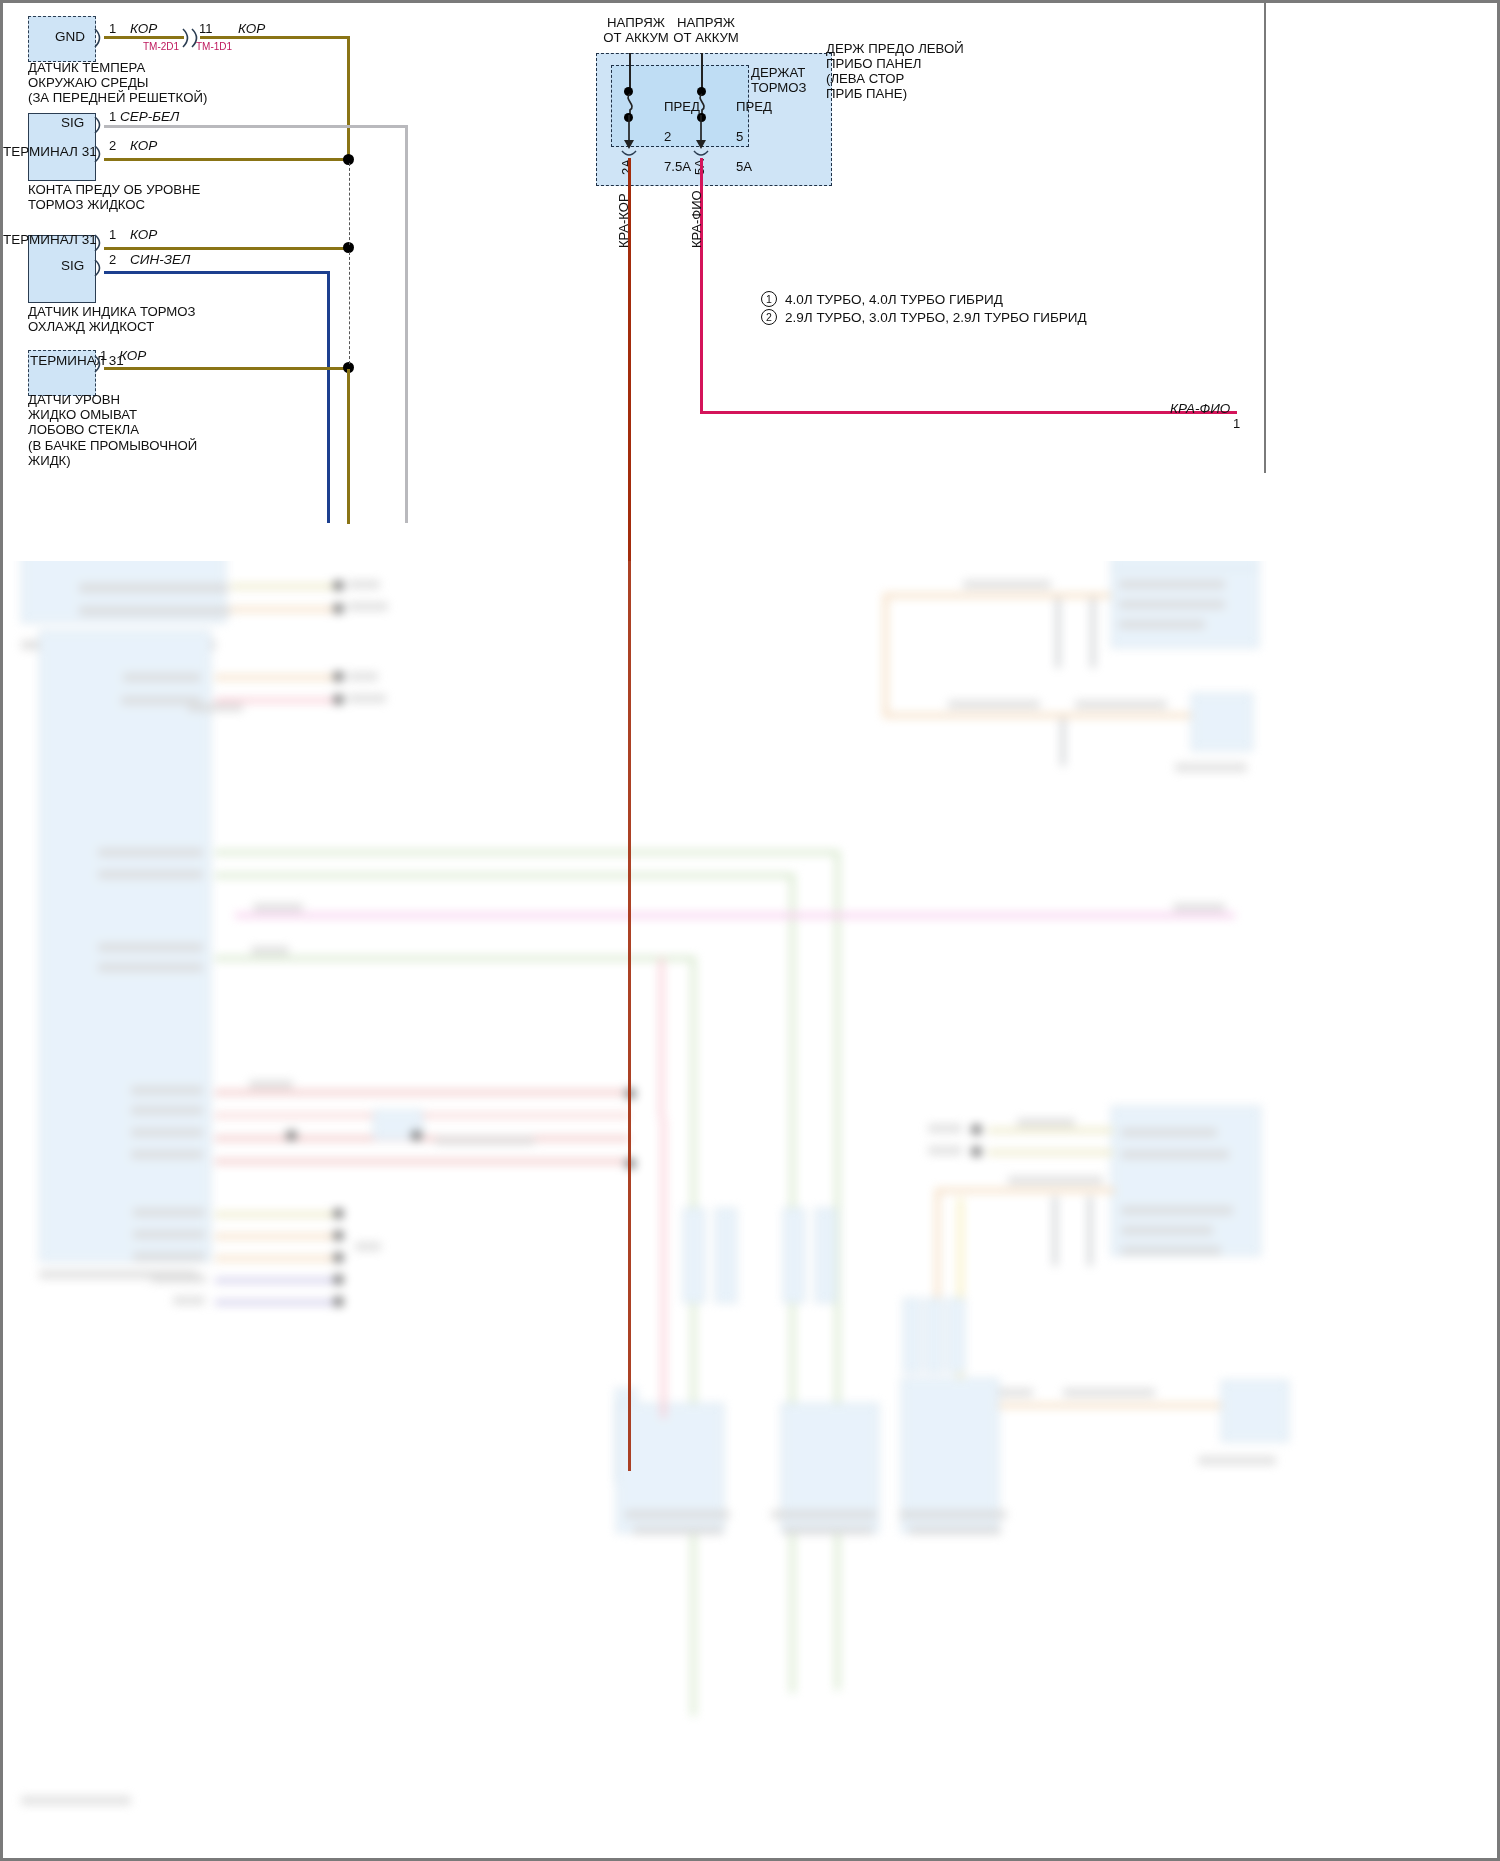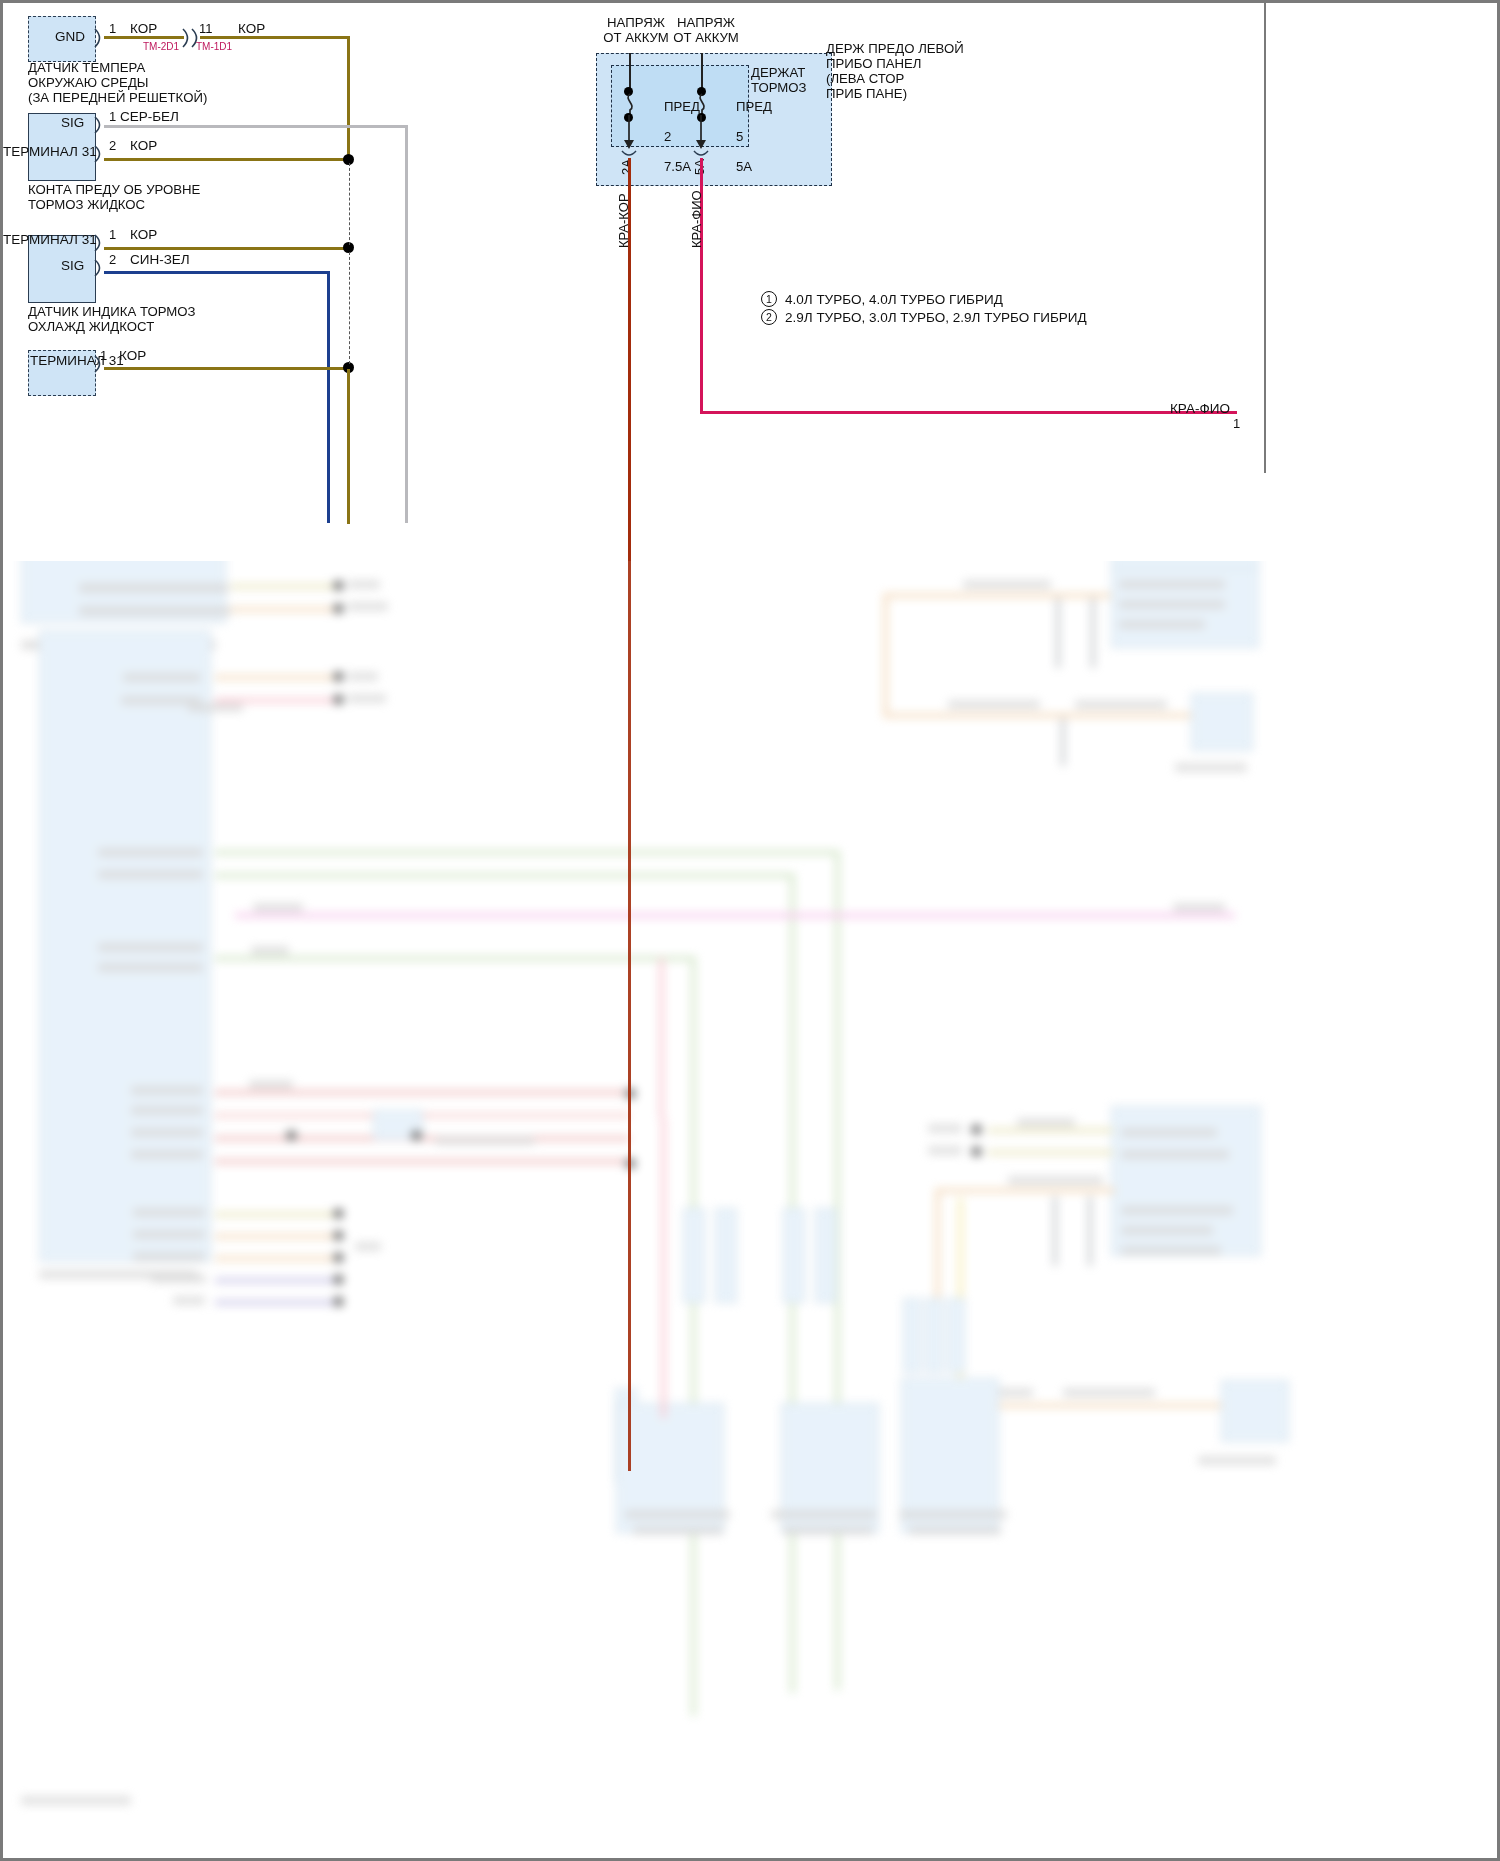--- a/index.html
+++ b/index.html
@@ -68,20 +68,21 @@
   .pin-num {
     position: absolute;
     font-size: 13px;
     color: #111;
   }
   .wire-name {
     position: absolute;
     font-size: 13.5px;
     color: #111;
     white-space: nowrap;
+    font-style: italic;
   }
   .cmp-desc {
     position: absolute;
     font-size: 13.2px;
     line-height: 15.2px;
     color: #111;
     white-space: pre;
   }
   .wire { position: absolute; }
   .dot {
@@ -390,20 +391,25 @@
     <div class="pin-label" style="left:27px; top:350px;">ТЕРМИНАЛ 31</div>
     <svg class="conn-arc" style="left:90px; top:351px;" width="14" height="20" viewBox="0 0 14 20">
       <path d="M2,2 Q11,10 2,18" fill="none" stroke="#2b3d52" stroke-width="1.6"></path>
     </svg>
     <div class="pin-num" style="left:97px; top:345px;">1</div>
     <div class="wire-name" style="left:116px; top:345px;">КОР</div>
     <div class="wire" style="left:101px; top:364px; width:248px; height:3px; background:#8a7415;"></div>
     <div class="dot" style="left:340px; top:359px;"></div>
 
     <div class="wire" style="left:344px; top:366px; width:3px; height:155px; background:#8a7415;"></div>
+    <div class="cmp-desc" style="left:25px; top:389px;">ДАТЧИ УРОВН
+ЖИДКО ОМЫВАТ
+ЛОБОВО СТЕКЛА
+(В БАЧКЕ ПРОМЫВОЧНОЙ
+ЖИДК)</div>
 
     <div class="vline-dashed" style="left:346px; top:160px; height:82px;"></div>
     <div class="vline-dashed" style="left:346px; top:249px; height:112px;"></div>
 
     <div class="hdr-txt" style="left:578px; top:12px; width:110px;">НАПРЯЖ
 ОТ АККУМ</div>
     <div class="hdr-txt" style="left:648px; top:12px; width:110px;">НАПРЯЖ
 ОТ АККУМ</div>
 
     <div class="fusebox-outer" style="left:593px; top:50px; width:236px; height:133px;"></div>

